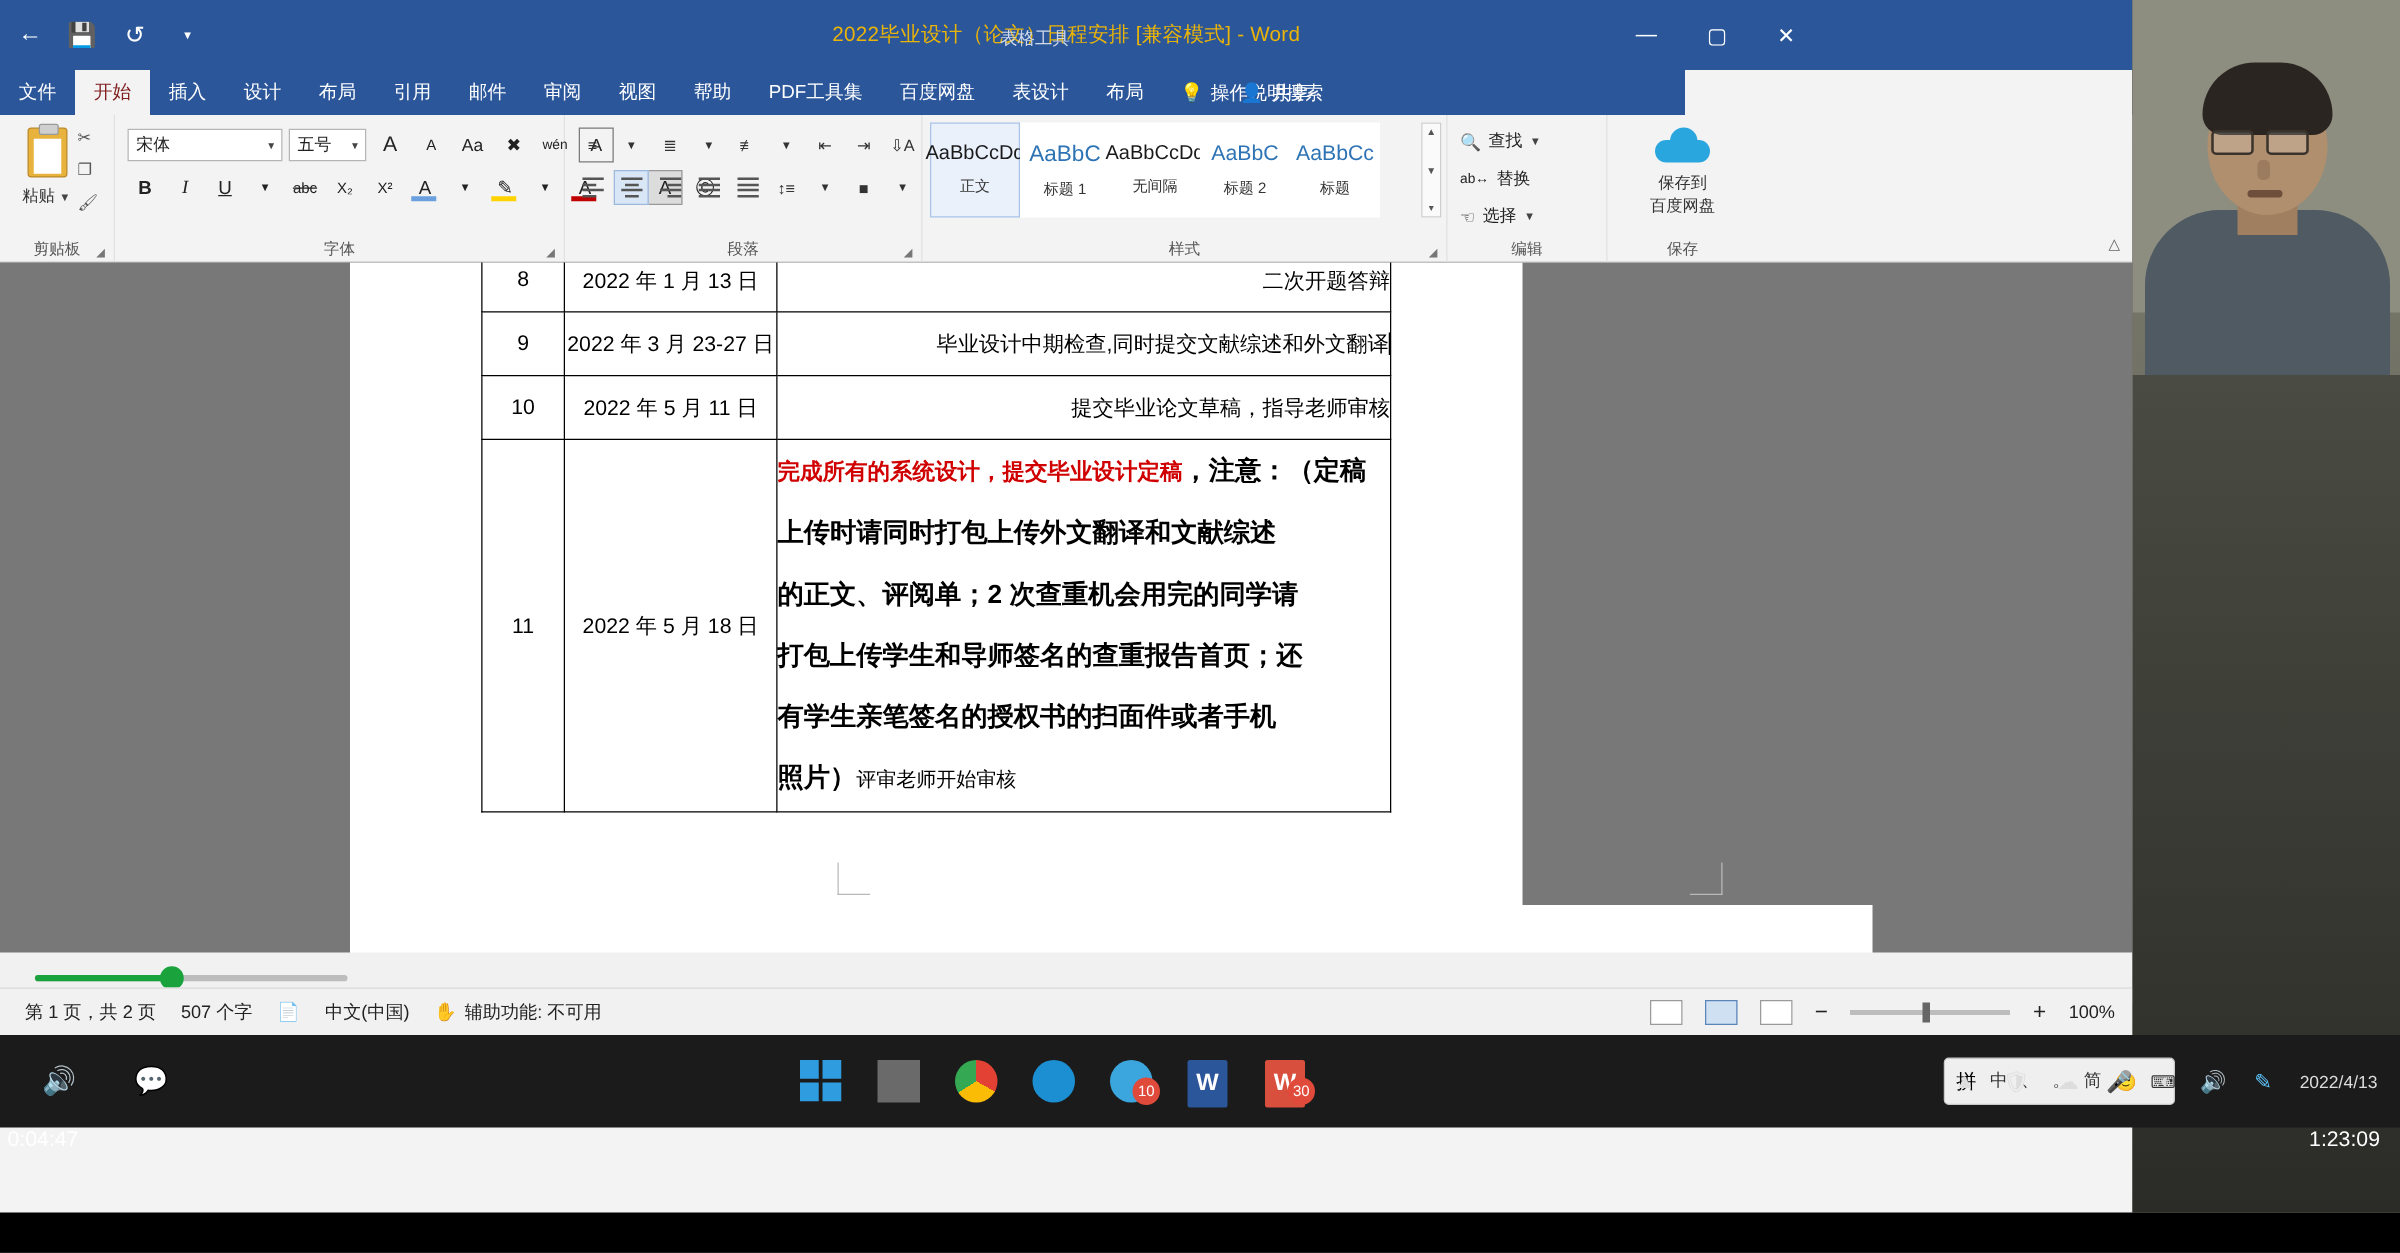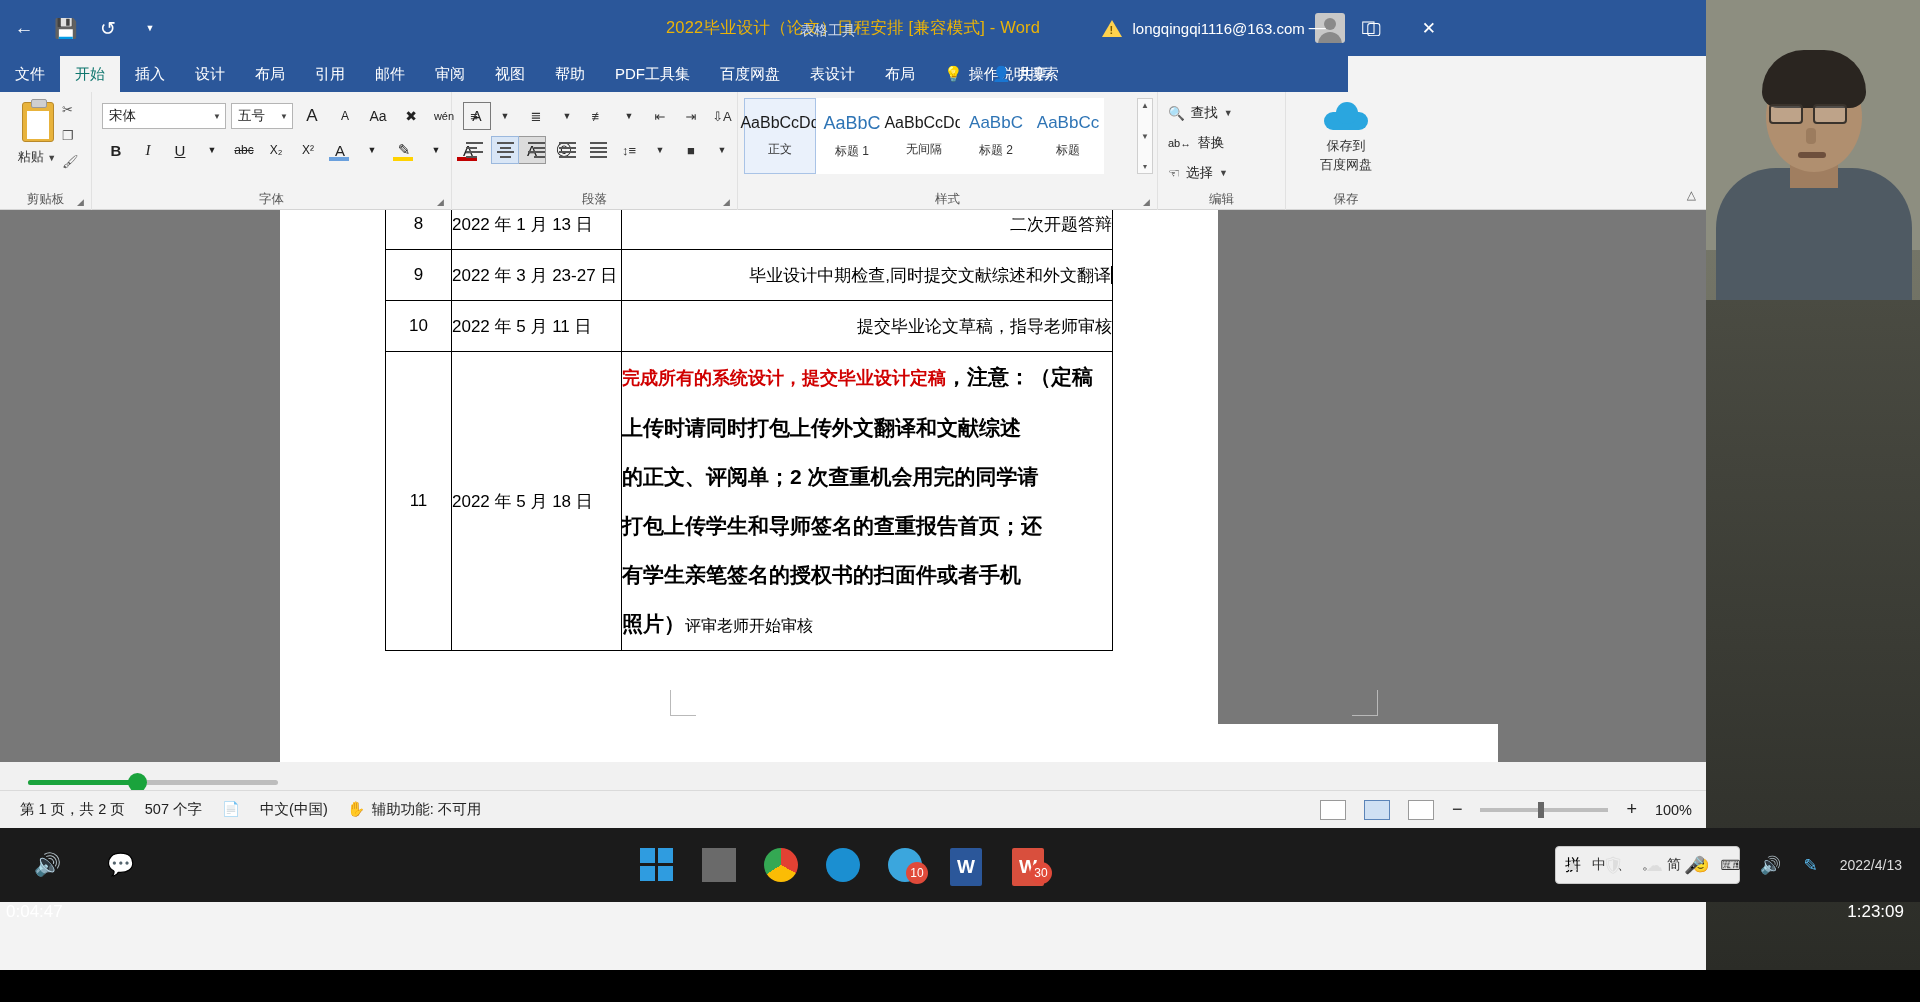--- a/index.html
+++ b/index.html
@@ -48,21 +48,21 @@
   .wincontrols { position:absolute; right:270px; top:0; height:56px; display:flex; align-items:center; gap:40px; }
   .wincontrols span { font-size:17px; color:#fff; }
 
   
   .tabsbar {
     position:absolute; left:0; top:56px; width:1348px; height:36px;
     background:#2b579a; color:#fff; display:flex; align-items:center; font-size:15px;
   }
   .tabsbar .tab { padding:0 15px; height:36px; line-height:36px; cursor:default; white-space:nowrap; }
   .tabsbar .tab.file { background:#2b579a; }
-  .tabsbar .tab.active { background:#f3f3f3; color:#0f766e; }
+  .tabsbar .tab.active { background:#f3f3f3; color:#7f1d1d; }
   .tabsbar .tellme { display:flex; align-items:center; gap:6px; padding-left:14px; color:#ffffff; }
   .share { position:absolute; right:300px; display:flex; align-items:center; gap:7px; font-size:15px; }
 
   
   .ribbon {
     position:absolute; left:0; top:92px; width:1706px; height:118px;
     background:#f3f3f3; border-bottom:1px solid #d4d4d4;
   }
   .grp { position:absolute; top:0; height:118px; border-right:1px solid #e1e1e1; }
   .grp .glabel { position:absolute; bottom:2px; width:100%; text-align:center; font-size:12.5px; color:#555; }
@@ -123,21 +123,21 @@
 
   
   .docarea { position:absolute; left:0; top:210px; width:1706px; height:580px; background:#787878; overflow:hidden;}
   .ruler-left { position:absolute; left:0; top:0; width:280px; height:580px; background:#787878; }
   .page {
     position:absolute; left:280px; top:0; width:938px; height:580px; background:#ffffff;
   }
   .tbl { position:absolute; left:105px; top:-12px; width:728px; border-collapse:collapse; }
   .tbl td { border:1px solid #000; padding:0; vertical-align:middle; }
   .c-no { width:66px; text-align:center; font-size:17px; color:#000; }
-  .c-date { width:170px; text-align:left; font-size:17px; color:#000;margin-left:32px; }
+  .c-date { width:170px; text-align:center; font-size:17px; color:#000;margin-left:32px; }
   .c-txt { text-align:right; font-size:17px; color:#000; padding:8px 4px; }
   .row-h { height:51px; }
   .bigcell { text-align:left; padding:10px 2px 10px 48px; line-height:49px; font-size:21px; }
   .red { color:#d00000; font-weight:bold; font-size:18px; }
   .bold-cn { font-weight:bold; }
   .small-tail { font-size:16px; font-weight:normal; }
   .caret-bar { display:inline-block; width:1px; height:18px; background:#000; vertical-align:-3px; }
   .page-corner { position:absolute; width:26px; height:26px; border:1px solid #b9b9b9; border-top:none; }
   .pc-l { left:390px; top:480px; border-right:none; }
   .pc-r { left:1072px; top:480px; border-left:none; }
@@ -209,26 +209,20 @@
 
     <div class="titlebar">
       <div class="qat">
         <span class="ic">←</span>
         <span class="ic">💾</span>
         <span class="ic">↺</span>
         <span class="ic" style="font-size:9px;">▼</span>
       </div>
       <div class="title-text">2022毕业设计（论文）日程安排 [兼容模式]  -  Word</div>
       <div class="tabletools">表格工具</div>
-      <div class="acct">
-        <span class="warn-tri"></span>
-        <span>longqingqi1116@163.com</span>
-        <span class="avatar"></span>
-        <span class="ribbon-display">☐</span>
-      </div>
       <div class="wincontrols">
         <span>—</span>
         <span>▢</span>
         <span>✕</span>
       </div>
     </div>
 
     <div class="tabsbar">
       <div class="tab file">文件</div>
       <div class="tab active">开始</div>

